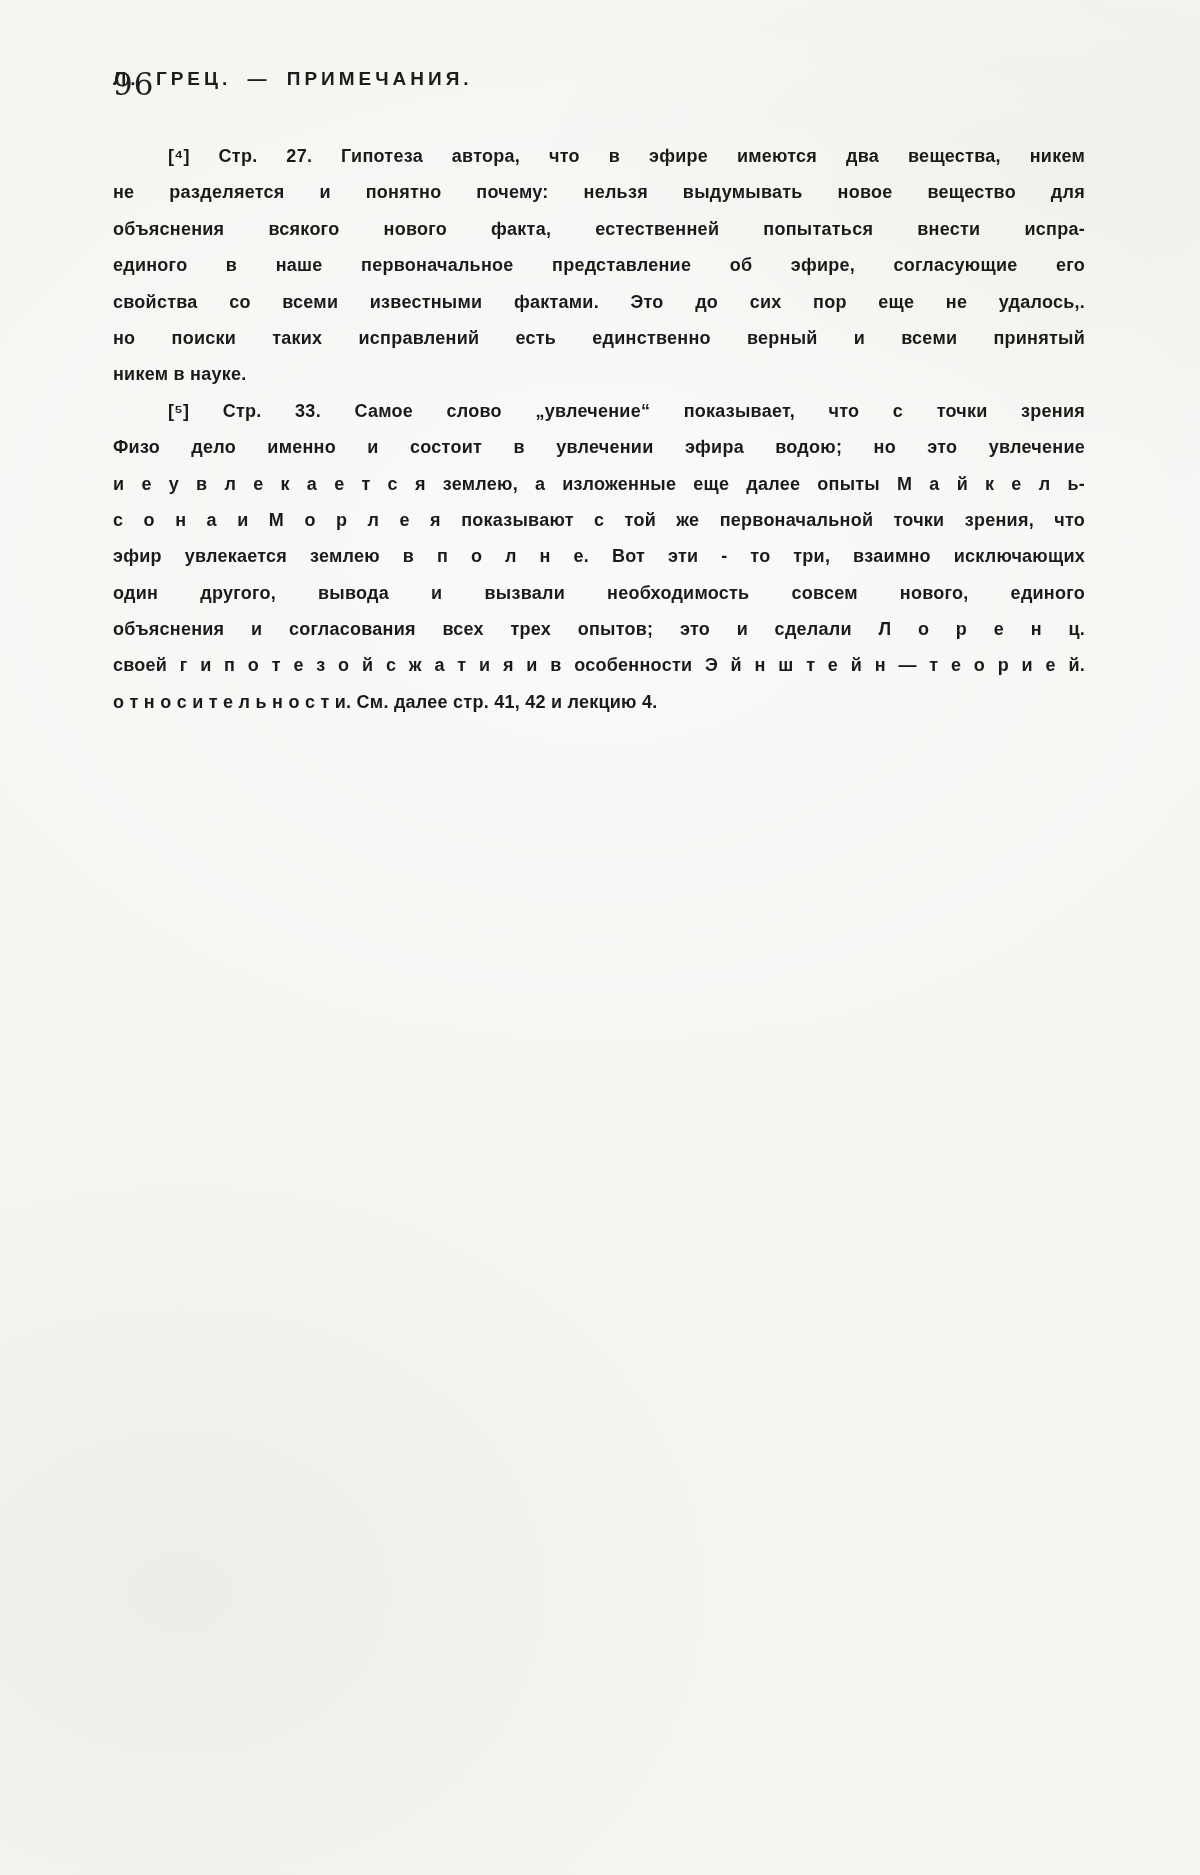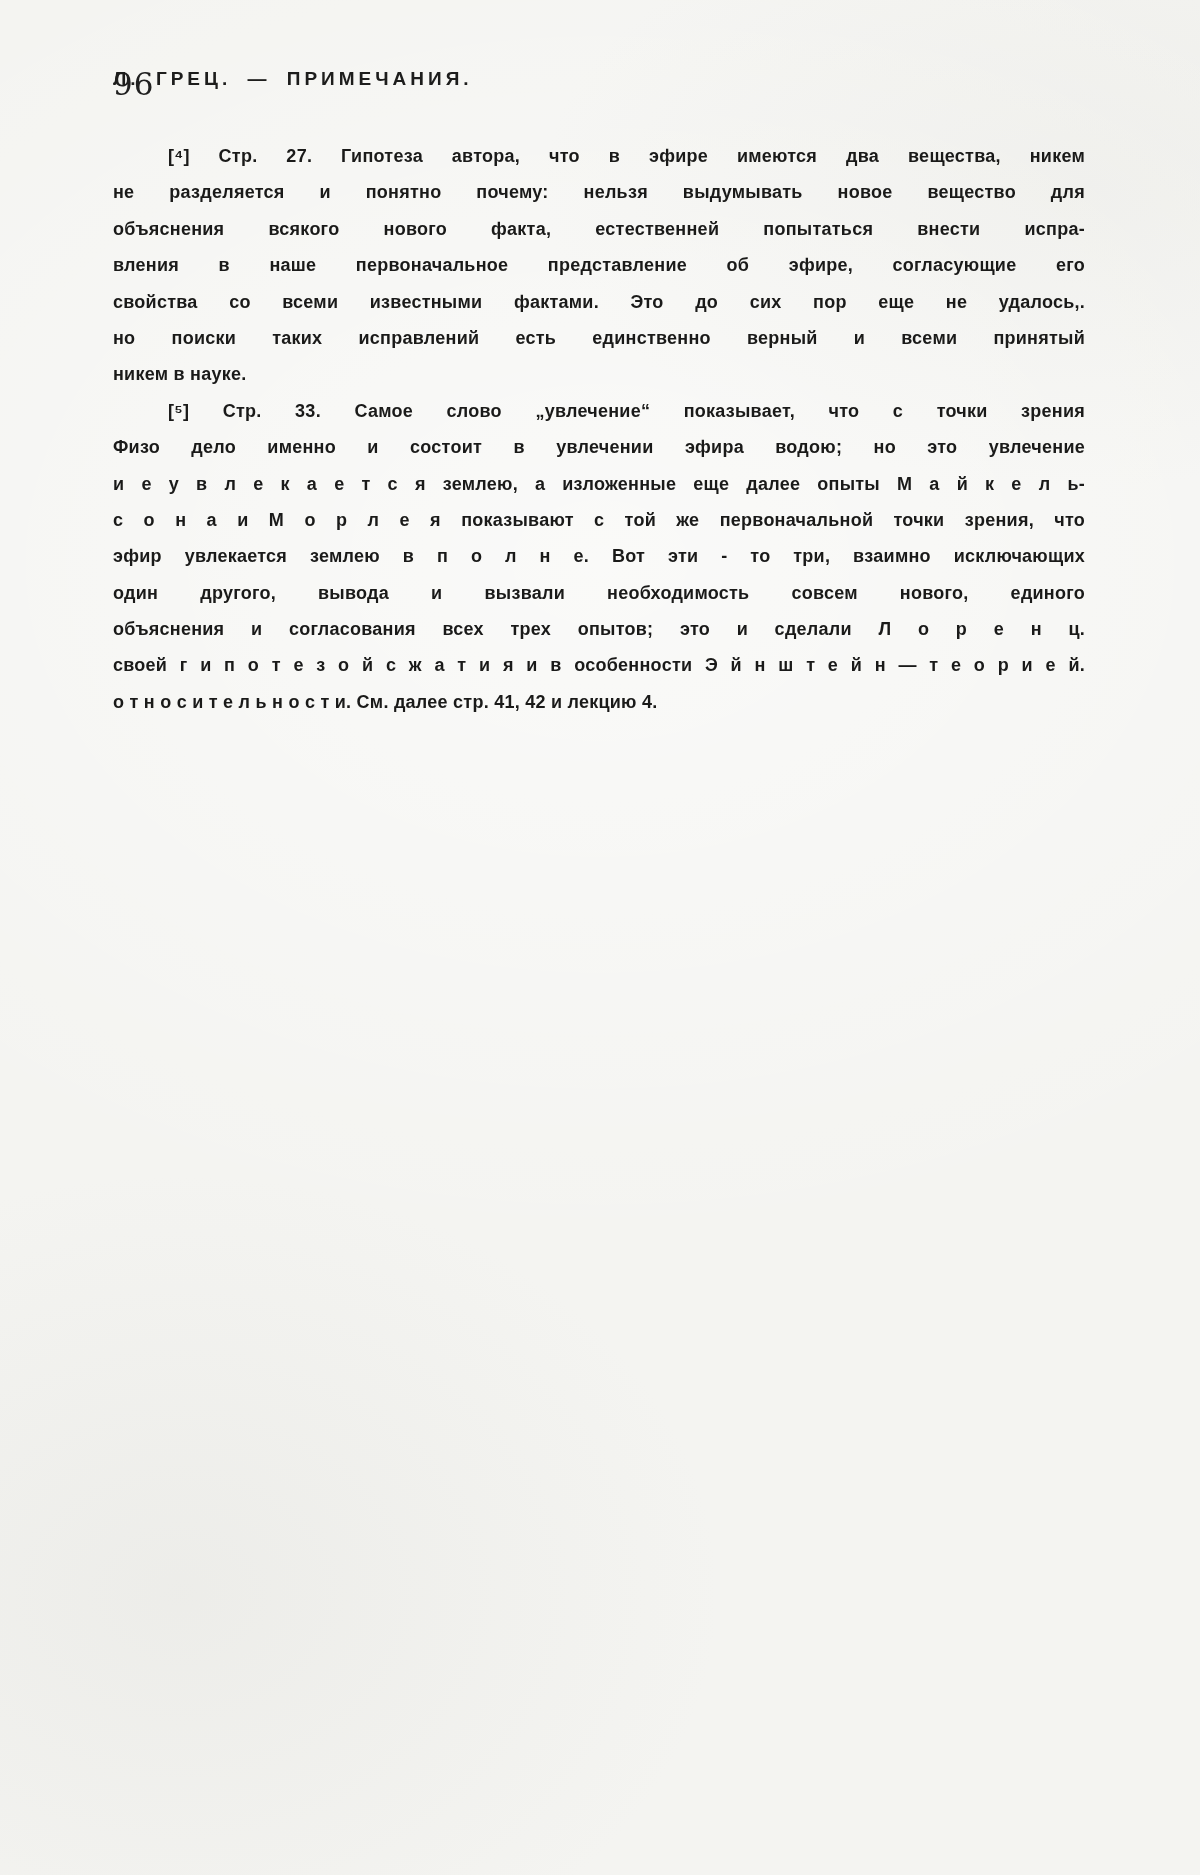--- a/index.html
+++ b/index.html
@@ -71,21 +71,21 @@
 </head>
 <body>
 
 <div class="page">
   <div class="pagenum">96</div>
   <div class="runhead">Л. ГРЕЦ. — ПРИМЕЧАНИЯ.</div>
   <div class="textblock" id="textblock">
       <div class="line first">[⁴] Стр. 27. Гипотеза автора, что в эфире имеются два вещества, никем</div>
       <div class="line">не разделяется и понятно почему: нельзя выдумывать новое вещество для</div>
       <div class="line">объяснения всякого нового факта, естественней попытаться внести испра-</div>
-      <div class="line">вления в наше первоначальное представление об эфире, согласующие его</div>
+      <div class="line">единого в наше первоначальное представление об эфире, согласующие его</div>
       <div class="line">свойства со всеми известными фактами. Это до сих пор еще не удалось,.</div>
       <div class="line">но поиски таких исправлений есть единственно верный и всеми принятый</div>
       <div class="line lastline">никем в науке.</div>
       <div class="line first">[⁵] Стр. 33. Самое слово „увлечение“ показывает, что с точки зрения</div>
       <div class="line">Физо дело именно и состоит в увлечении эфира водою; но это увлечение</div>
       <div class="line">и е  у в л е к а е т с я  землею, а изложенные еще далее опыты  М а й к е л ь-</div>
       <div class="line">с о н а  и  М о р л е я  показывают с той же первоначальной точки зрения, что</div>
       <div class="line">эфир увлекается землею  в п о л н е.  Вот эти - то три, взаимно исключающих</div>
       <div class="line">один другого, вывода и вызвали необходимость совсем нового, единого</div>
       <div class="line">объяснения и согласования всех трех опытов; это и сделали  Л о р е н ц.</div>

